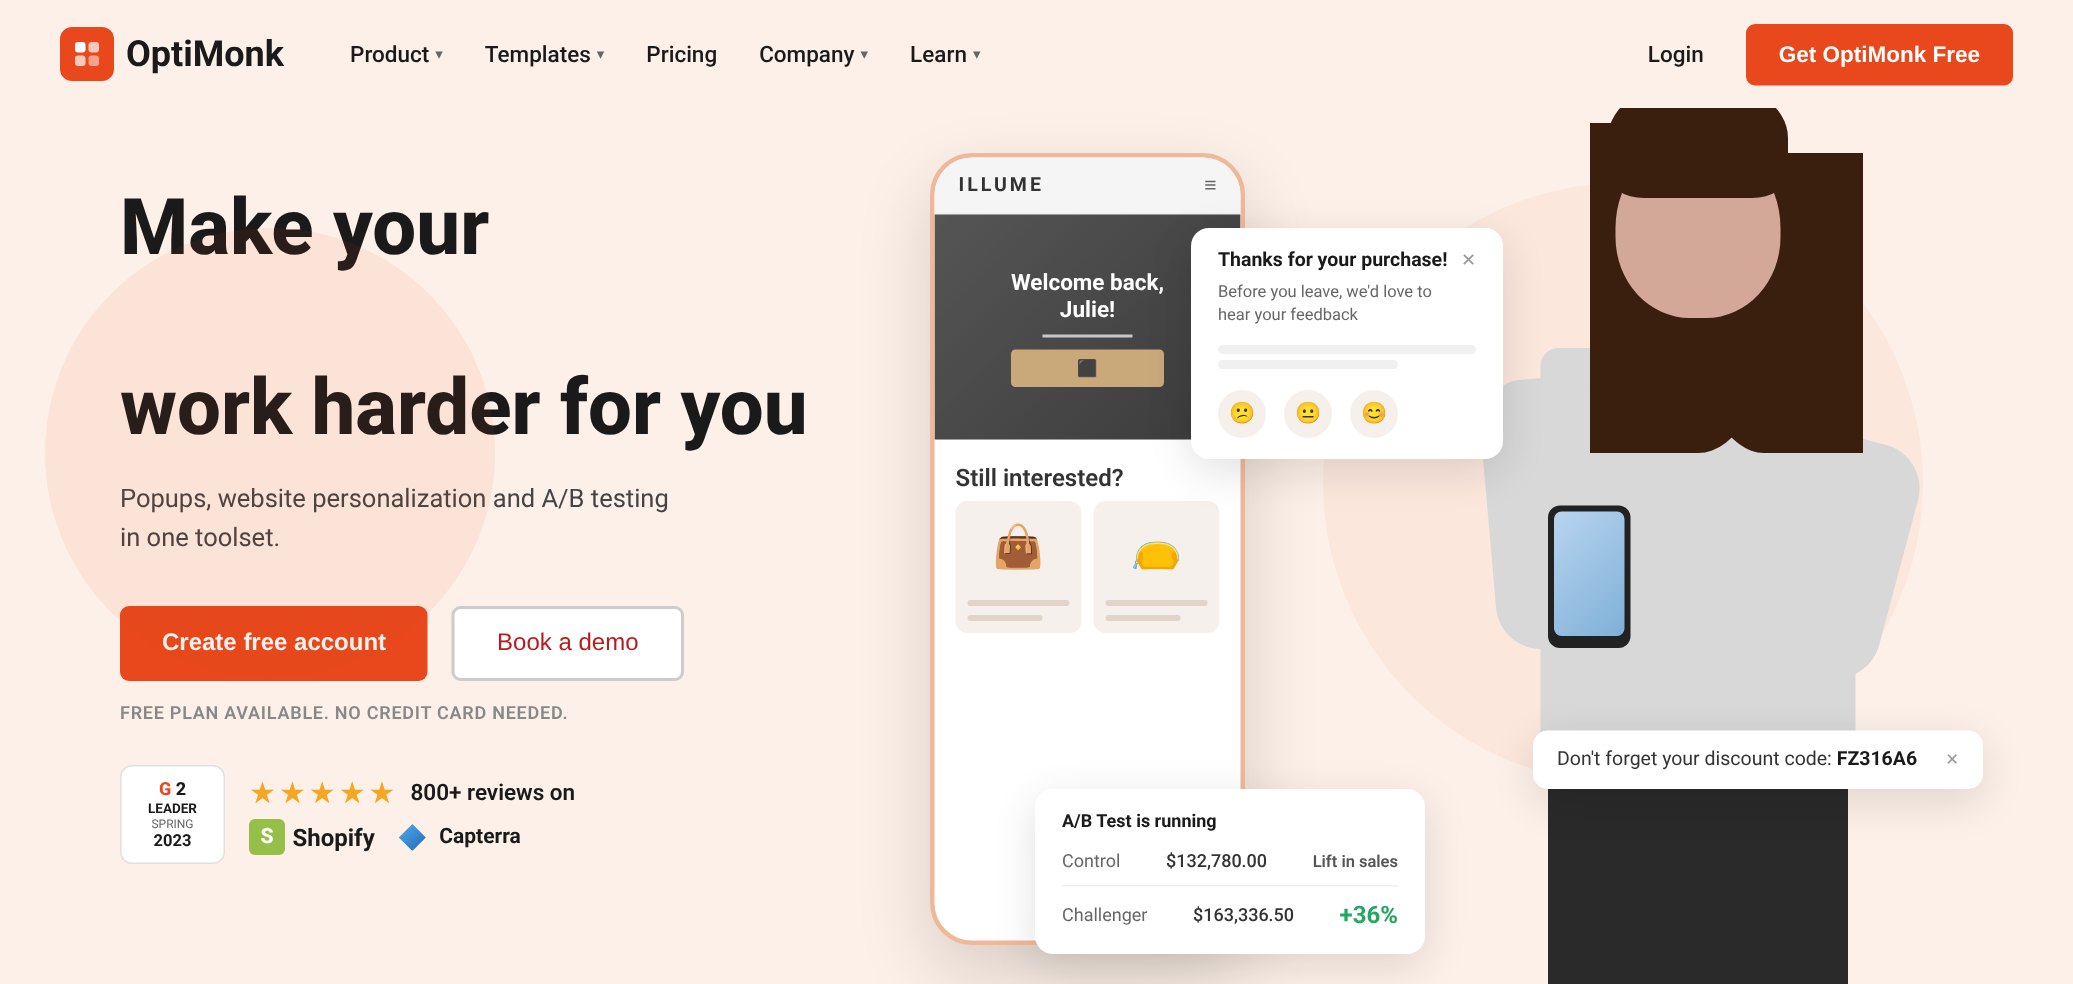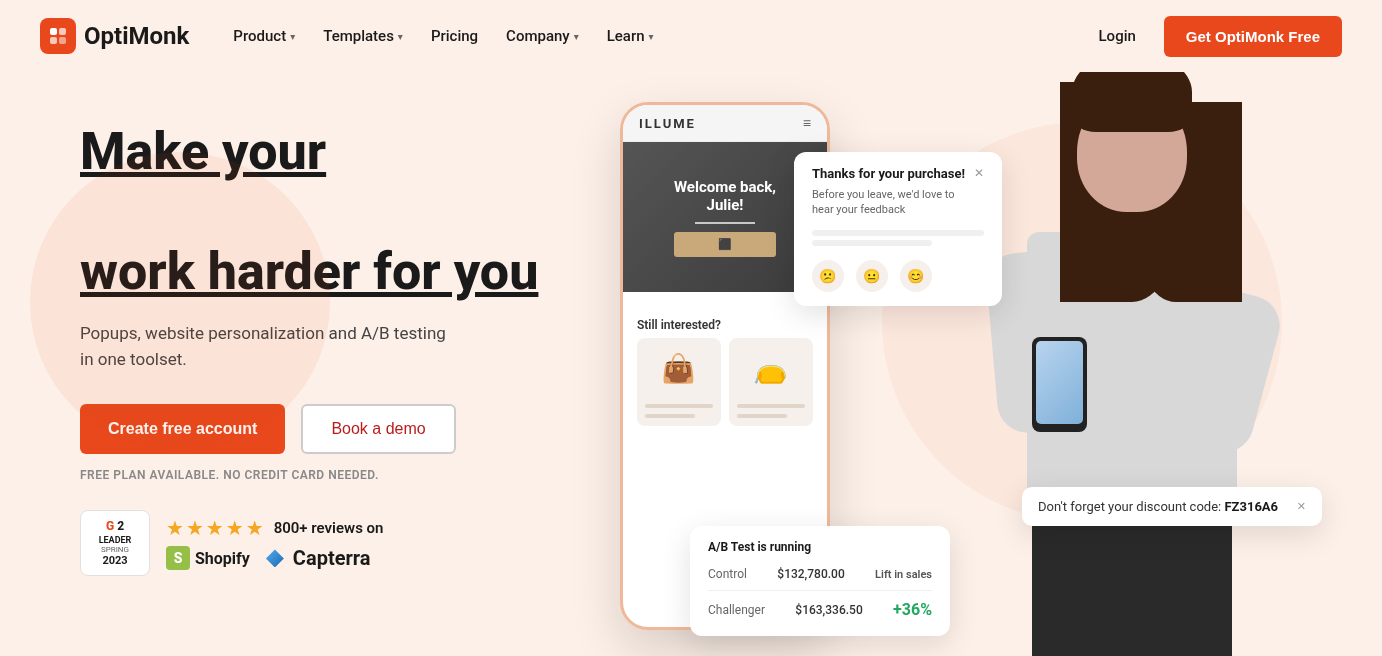--- a/index.html
+++ b/index.html
@@ -107,21 +107,20 @@
     .hero-left {
       flex: 0 0 480px;
       padding-top: 30px;
     }
     .hero-title {
       font-size: 52px;
       font-weight: 800;
       color: #1a1a1a;
       line-height: 1.15;
       margin-bottom: 20px;
-      text-decoration: underline;
     }
     .hero-subtitle {
       font-size: 17px;
       color: #444;
       line-height: 1.5;
       margin-bottom: 32px;
     }
     .hero-buttons {
       display: flex;
       gap: 16px;
@@ -245,21 +244,21 @@
       align-items: center;
       justify-content: center;
       color: white;
       font-size: 14px;
       font-weight: 800;
     }
     .capterra-logo {
       display: flex;
       align-items: center;
       gap: 5px;
-      font-size: 20px;
+      font-size: 14px;
       font-weight: 700;
       color: #1a1a1a;
     }
 
     
     .hero-right {
       flex: 1;
       position: relative;
       height: 100%;
     }
@@ -331,22 +330,22 @@
     .phone-banner-btn {
       background: #c9a87a;
       color: white;
       padding: 6px 20px;
       border-radius: 3px;
       font-size: 11px;
       font-weight: 600;
       margin-top: 6px;
     }
     .phone-section-title {
-      padding: 26px 14px 6px;
-      font-size: 12px;
+      padding: 16px 14px 6px;
+      font-size: 16px;
       font-weight: 600;
       color: #333;
     }
     .phone-products {
       display: flex;
       gap: 8px;
       padding: 0 14px;
     }
     .phone-product {
       flex: 1;

